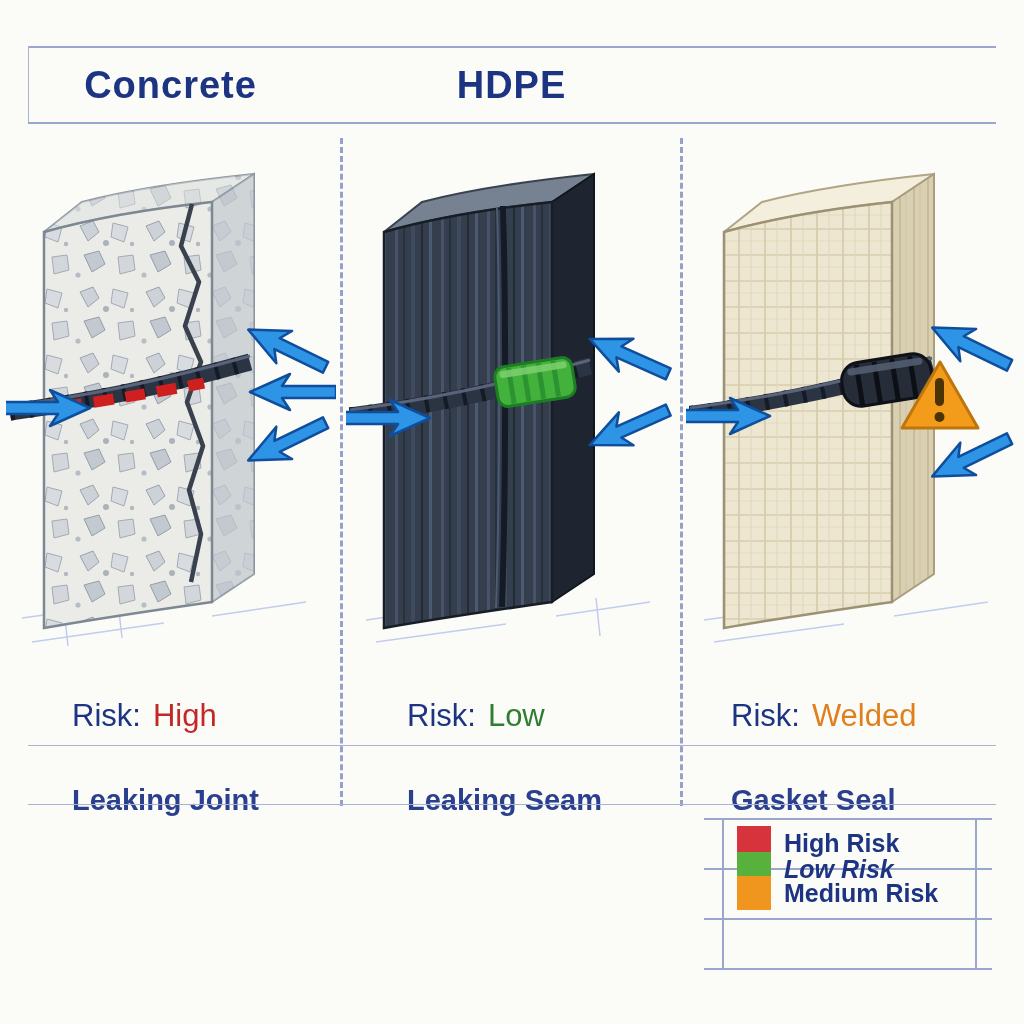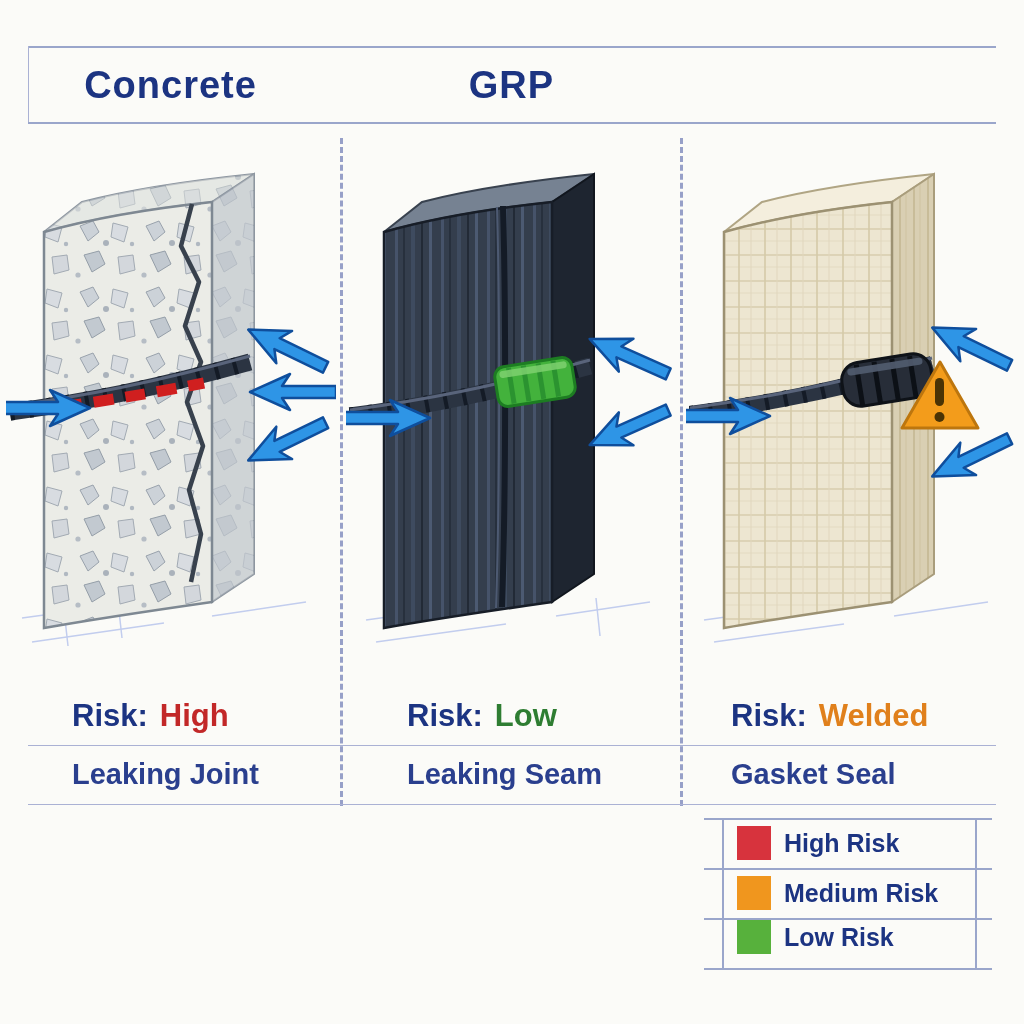--- a/index.html
+++ b/index.html
@@ -14,25 +14,25 @@
   .head-col{width:341px;text-align:center;}
   .head-col h1{margin:0;font-size:38px;font-weight:bold;color:#1c3482;letter-spacing:1px;}
 
   .col-sep{position:absolute;top:138px;height:668px;border-left:3px dashed #97a0c8;}
   .sep-1{left:340px;} .sep-2{left:680px;}
 
   .panel{position:absolute;top:150px;width:330px;height:520px;}
   .panel.p1{left:6px;} .panel.p2{left:346px;} .panel.p3{left:686px;}
   figure{margin:0;}
 
-  .risk-line{position:absolute;top:698px;width:341px;font-size:31px;font-weight:bold;color:#1c3482;}
+  .risk-line{position:absolute;top:698px;width:341px;font-size:31px;font-weight:normal;color:#1c3482;}
   .risk-line .risk-value{margin-left:12px;}
   .r1{left:0;padding-left:72px;} .r2{left:341px;padding-left:66px;} .r3{left:681px;padding-left:50px;}
 
-  .joint-line{position:absolute;top:758px;width:341px;font-size:29px;font-weight:bold;color:#2a3f8e;}
+  .joint-line{position:absolute;top:784px;width:341px;font-size:29px;font-weight:bold;color:#2a3f8e;}
 
   .legend-hline{position:absolute;left:704px;width:288px;border-top:2px solid #9aa6cb;}
   .legend-vline{position:absolute;top:818px;height:152px;border-left:2px solid #9aa6cb;}
   .legend-row{position:absolute;left:722px;width:253px;height:50px;display:flex;align-items:center;}
   .swatch{display:inline-block;width:34px;height:34px;margin-left:15px;margin-right:13px;}
   .legend-label{font-size:25px;font-weight:bold;color:#1c3482;}
 </style>
 </head>
 <body>
 
@@ -40,21 +40,21 @@
 
   <div class="hline" style="top:46px;"></div>
   <div class="vtick"></div>
   <div class="hline" style="top:122px;"></div>
 
   <div class="headers">
     <div class="head-col">
       <h1>Concrete</h1>
     </div>
     <div class="head-col">
-      <h1>GRP</h1>
+      <h1>HDPE</h1>
     </div>
   </div>
 
   <div class="col-sep sep-1"></div>
   <div class="col-sep sep-2"></div>
 
   <figure class="panel p1">
     <svg viewBox="0 0 330 520" width="330" height="520">
       <defs>
         <pattern id="c-agg" width="66" height="66" patternUnits="userSpaceOnUse">
@@ -238,21 +238,21 @@
     <div class="legend-hline" style="top:868px;"></div>
     <div class="legend-hline" style="top:918px;"></div>
     <div class="legend-hline" style="top:968px;"></div>
     <div class="legend-vline" style="left:722px;"></div>
     <div class="legend-vline" style="left:975px;"></div>
 
     <div class="legend-row" style="top:818px;">
       <span class="swatch" style="background: rgb(215, 51, 61);"></span>
       <span class="legend-label">High Risk</span>
     </div>
-    <div class="legend-row" style="top:912px;">
+    <div class="legend-row" style="top:844px;font-style:italic;">
       <span class="swatch" style="background: rgb(87, 177, 60);"></span>
       <span class="legend-label">Low Risk</span>
     </div>
     <div class="legend-row" style="top:868px;">
       <span class="swatch" style="background: rgb(240, 150, 30);"></span>
       <span class="legend-label">Medium Risk</span>
     </div>
   </div>
 
 </div>

